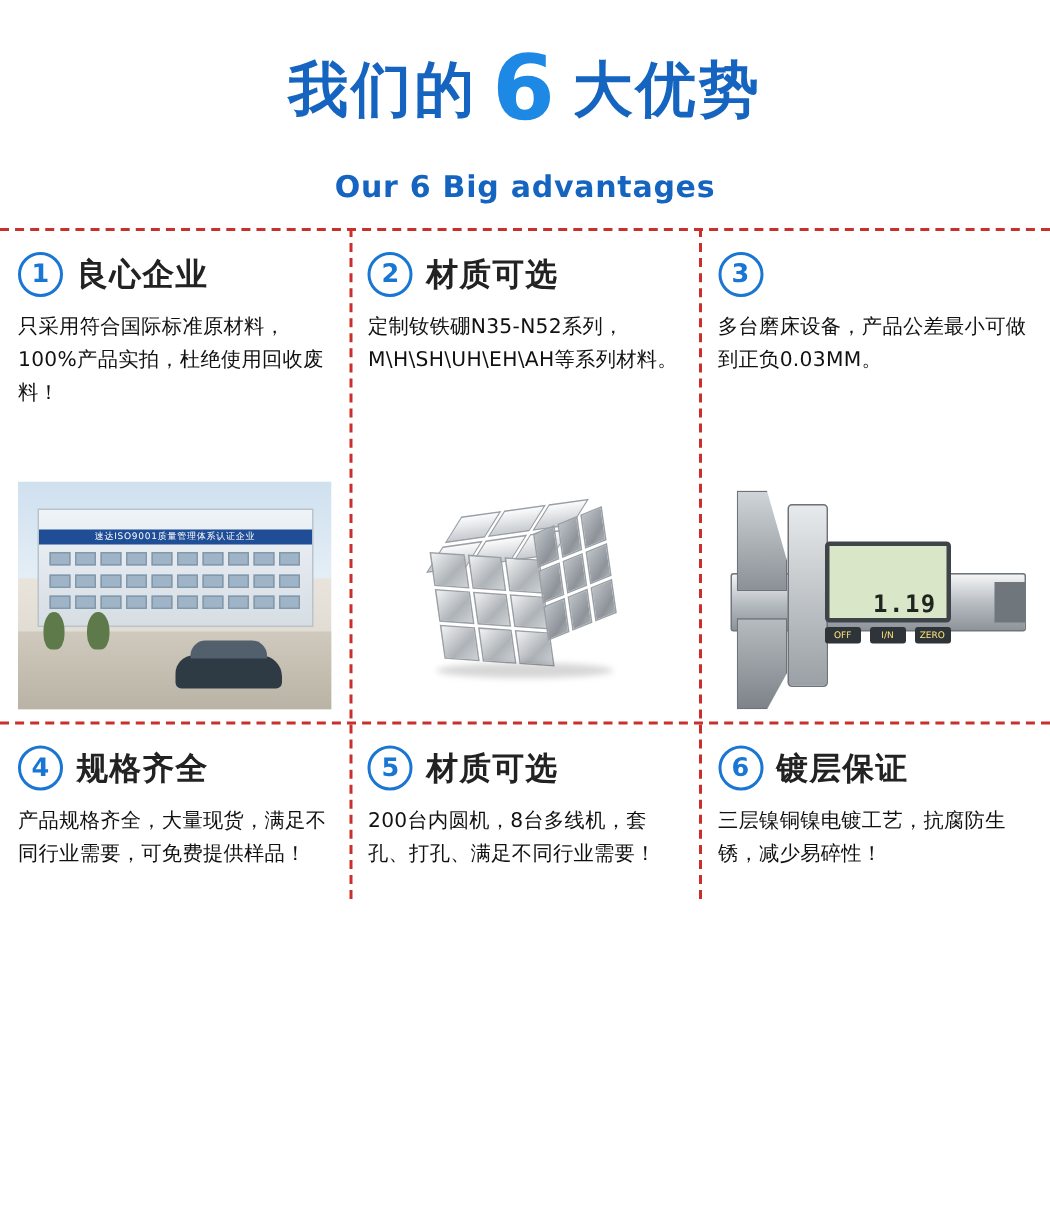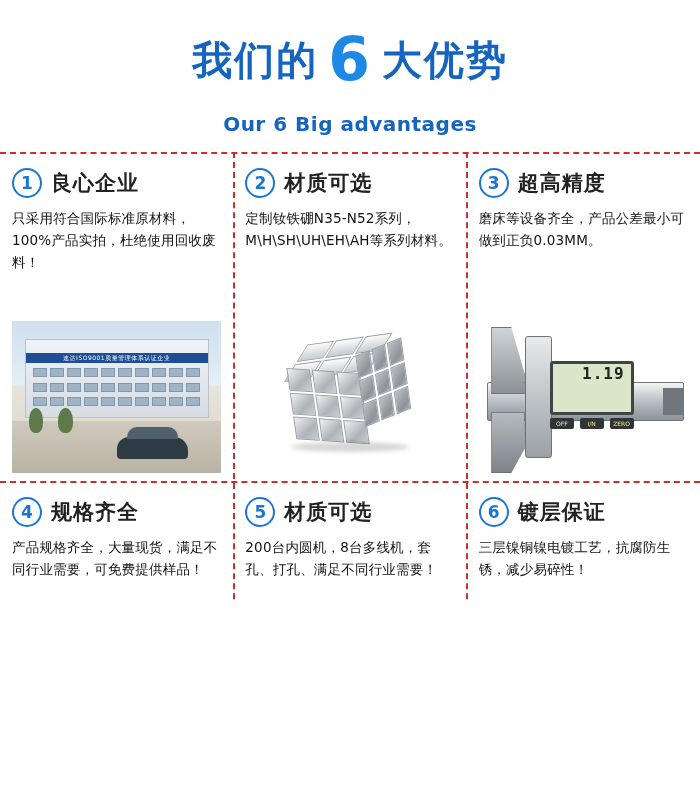--- a/index.html
+++ b/index.html
@@ -236,21 +236,21 @@
     border-radius: 2px;
   }
   .caliper .screen {
     position: absolute;
     left: 34%; top: 26%;
     width: 40%; height: 36%;
     background: #d9e6c8;
     border: 3px solid #3f4449;
     border-radius: 3px;
     display: flex;
-    align-items: flex-start;
+    align-items: flex-end;
     justify-content: flex-end;
     padding-right: 6px;
   }
   .caliper .screen b {
     font-family: "DejaVu Sans Mono", monospace;
     font-size: 16px;
     color: #20241f;
     letter-spacing: 1px;
   }
   .caliper .btns {
@@ -540,23 +540,22 @@
               </div>
           </div>
           <div class="cube-shadow"></div>
         </div>
       </div>
     </div>
 
     <div class="cell">
       <div class="cell-head">
         <div class="badge">3</div>
-        <div class="cell-title">超高精度</div>
-      </div>
-      <div class="cell-desc">磨床等设备齐全，产品公差最小可做到正负0.03MM。</div>
+      </div>
+      <div class="cell-desc">多台磨床设备，产品公差最小可做到正负0.03MM。</div>
       <div class="media">
         <div class="caliper">
           <div class="beam"></div>
           <div class="jaw-u"></div>
           <div class="jaw-d"></div>
           <div class="slider"></div>
           <div class="screen">
             <b>1.19</b>
           </div>
           <div class="btns">

